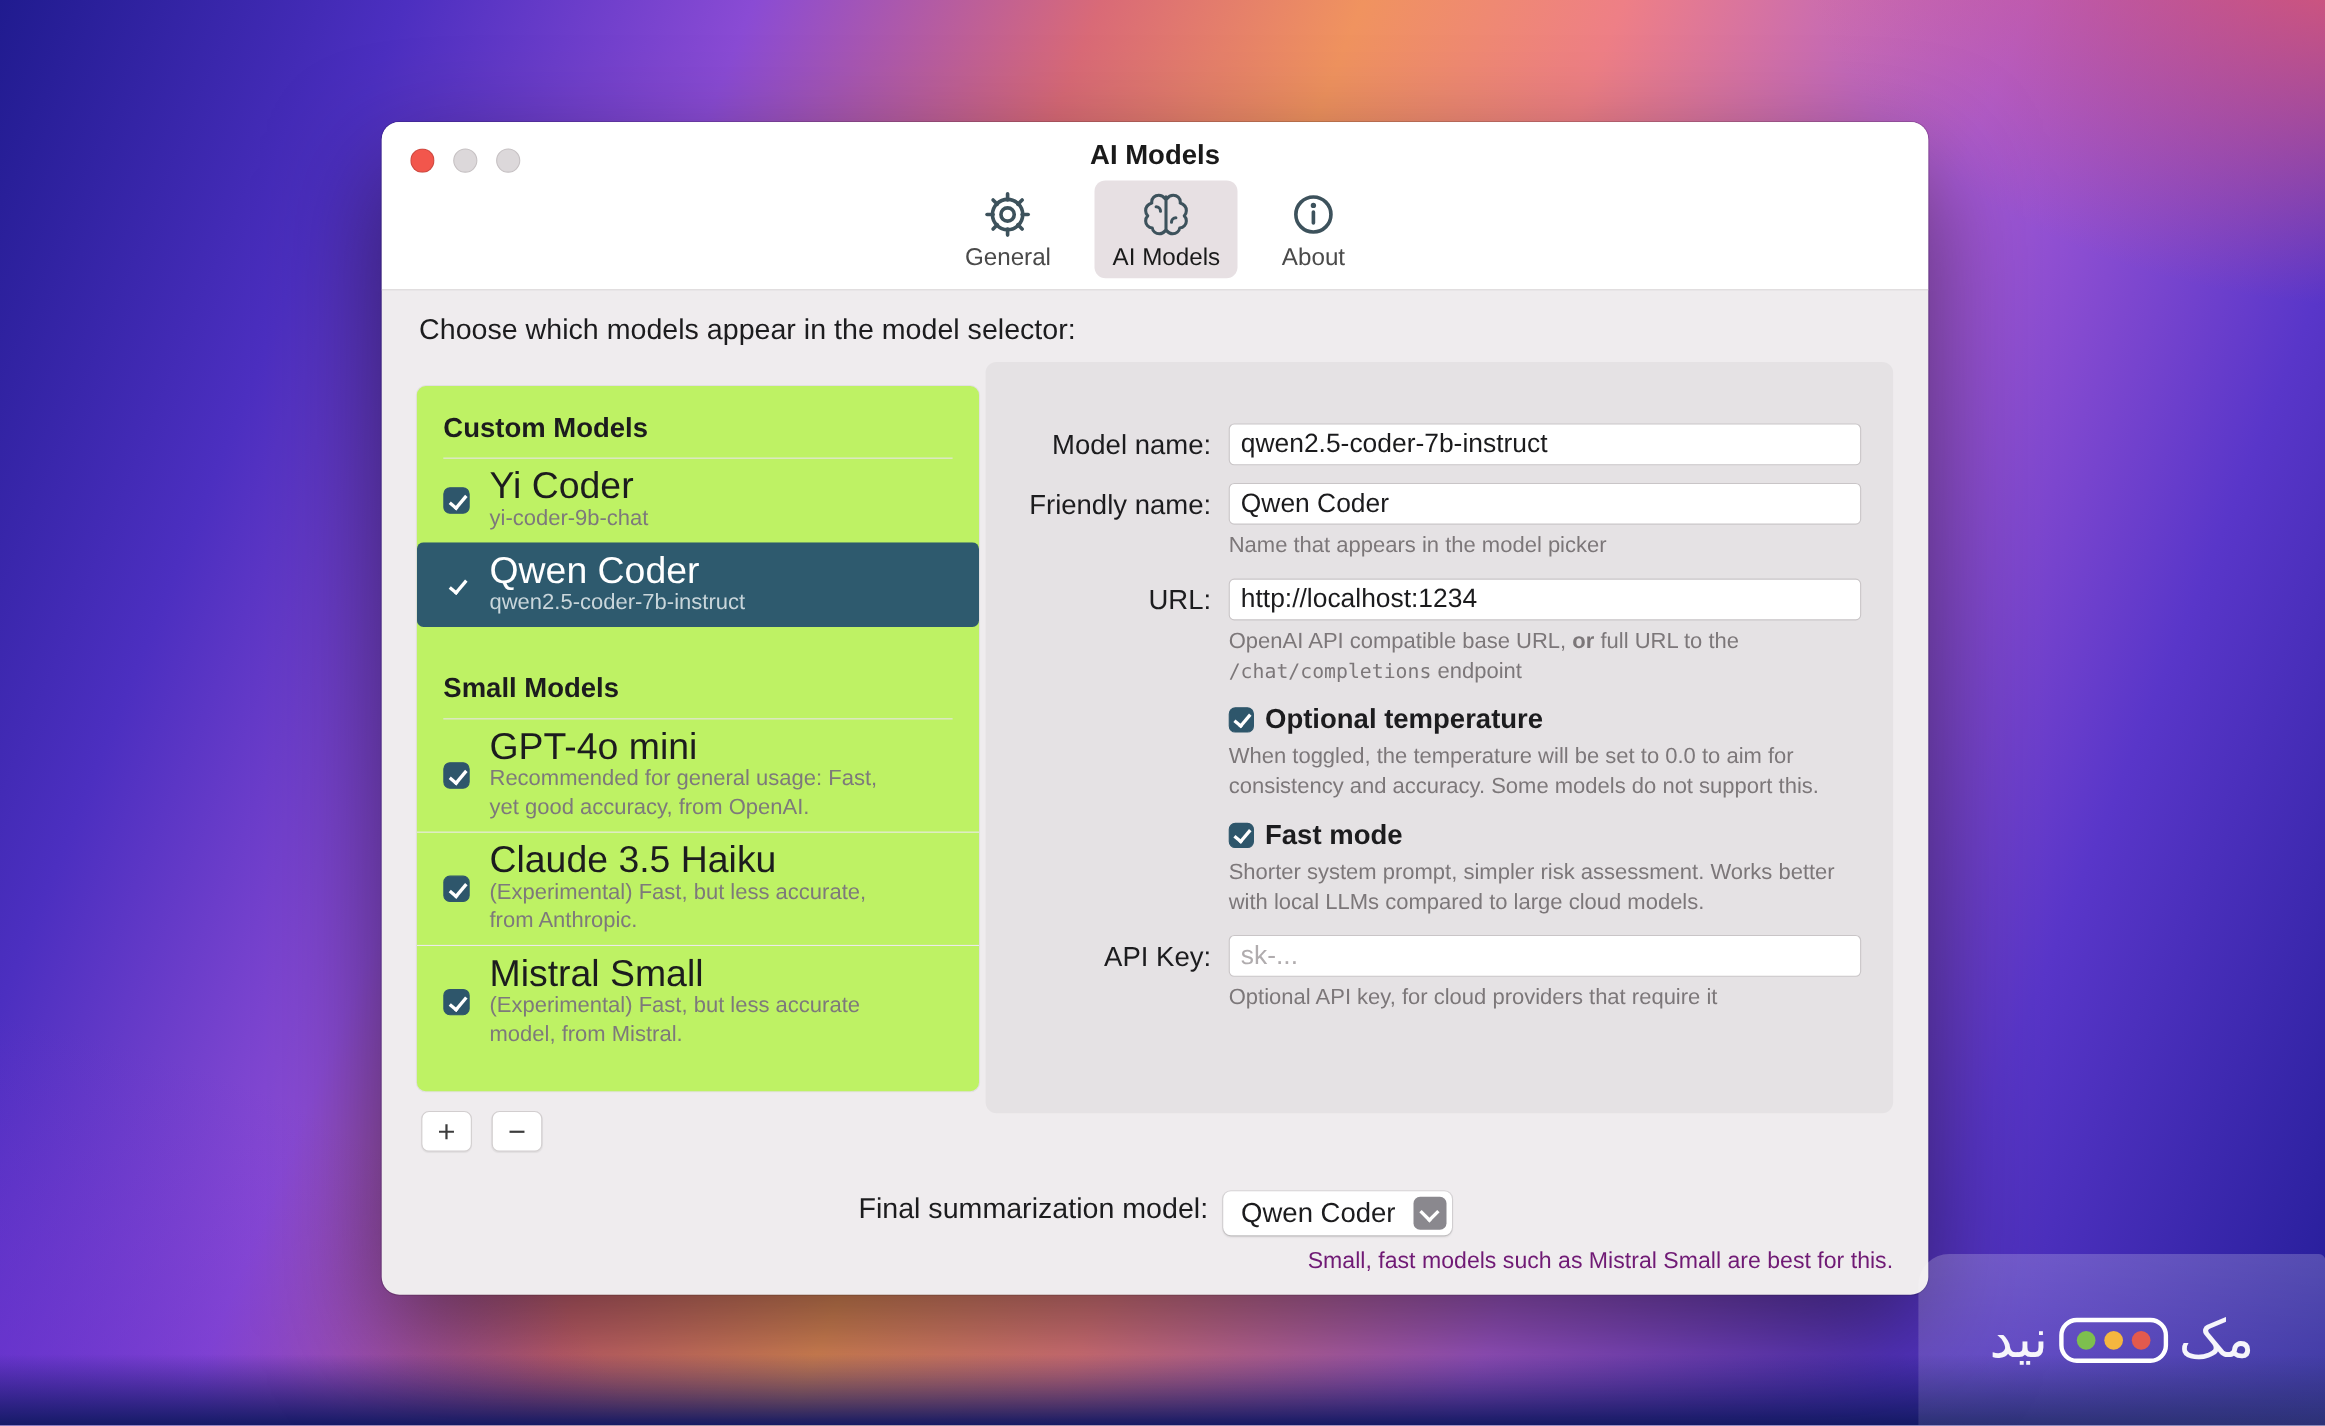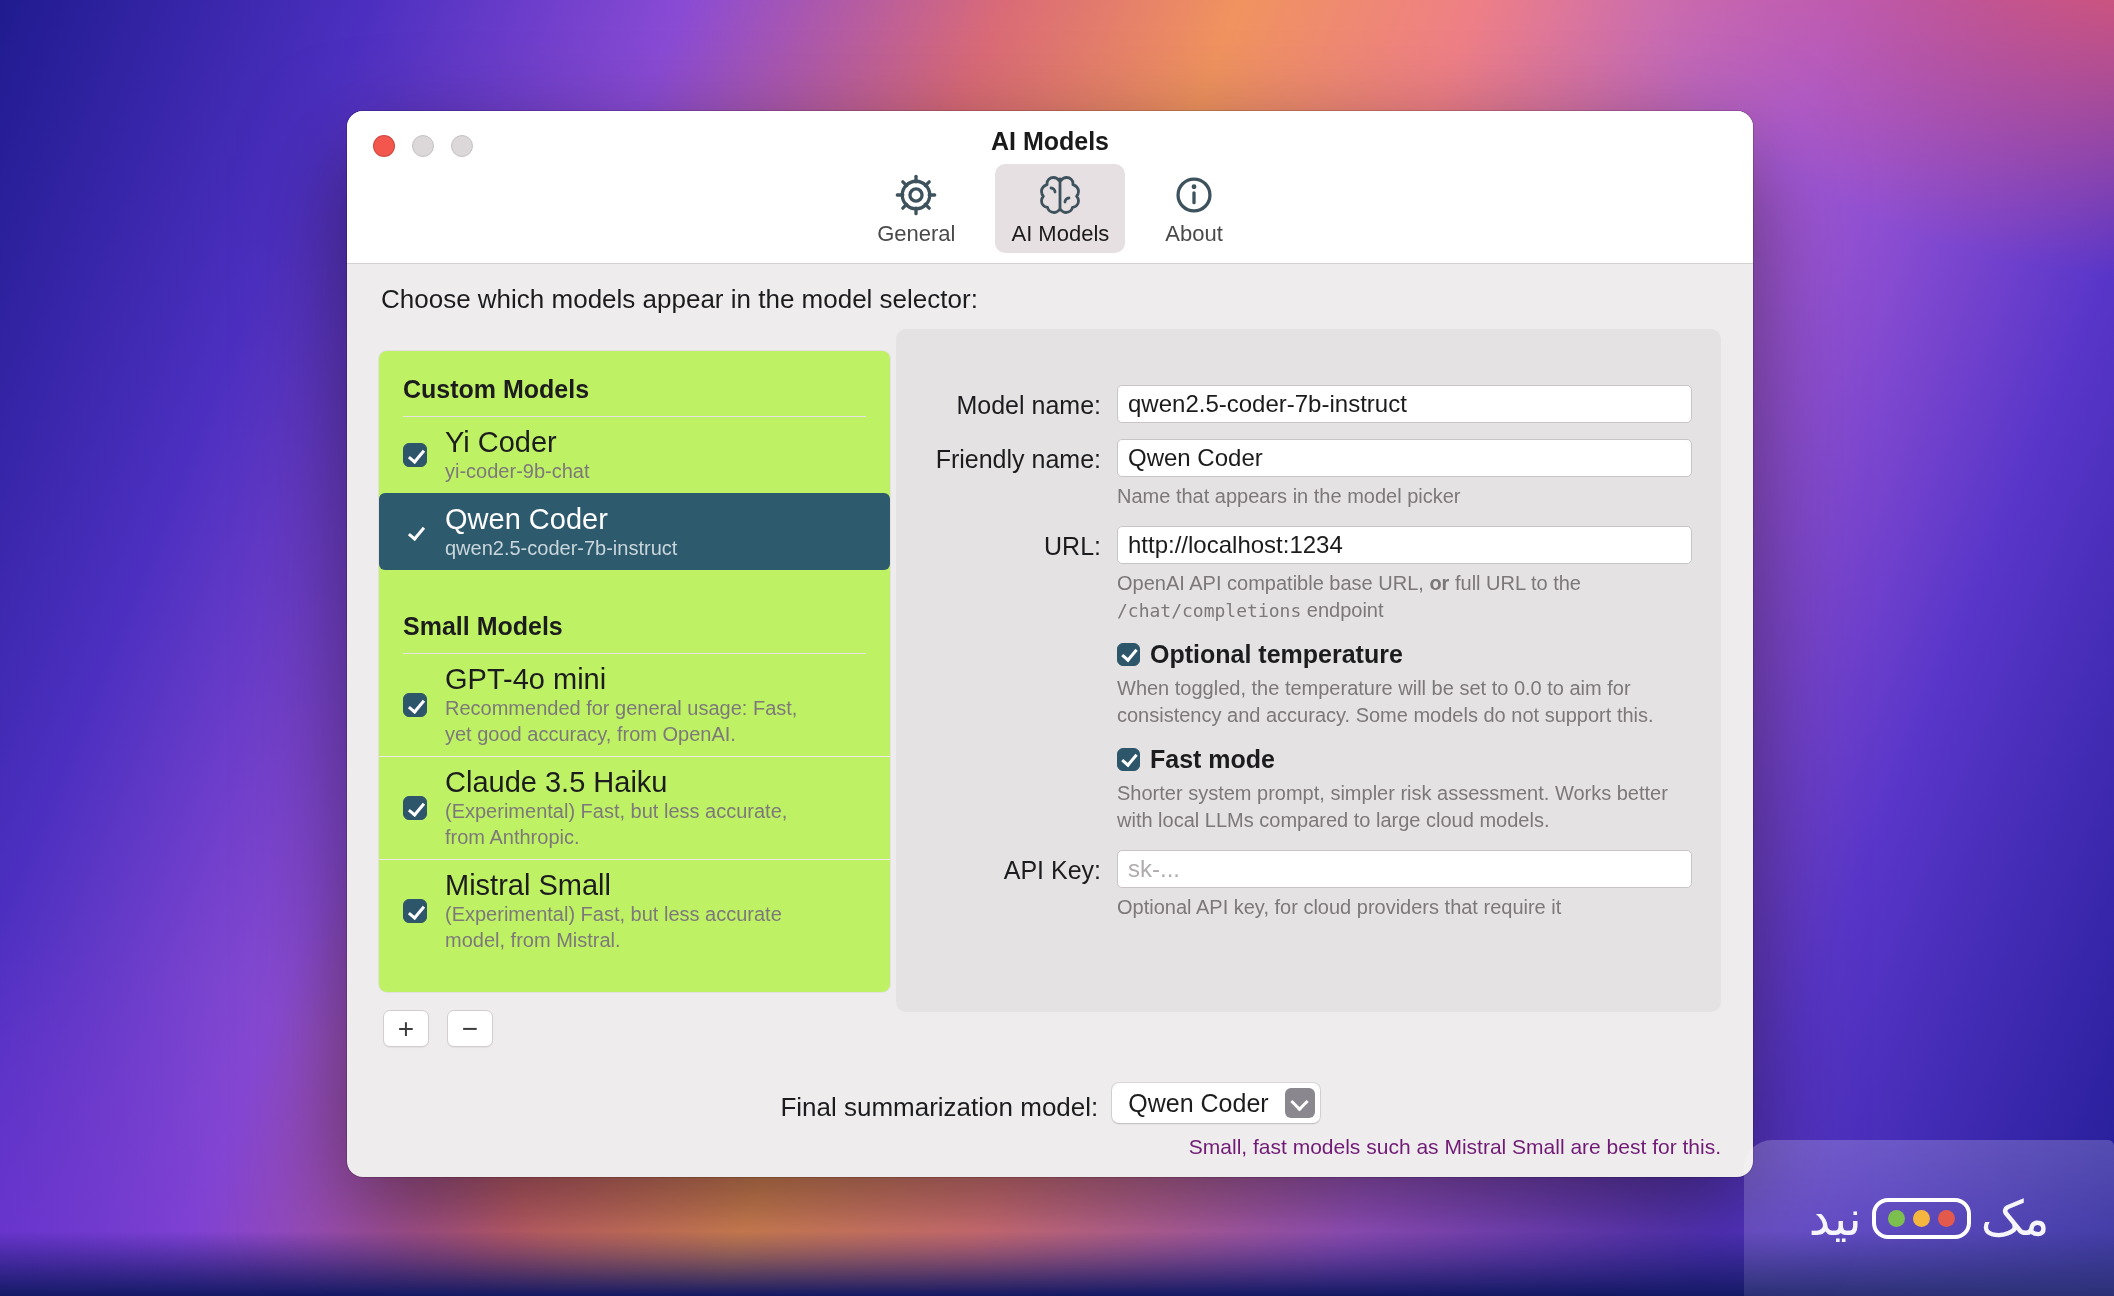--- a/index.html
+++ b/index.html
@@ -35,21 +35,21 @@
   .left-col{width:511px;flex:none;}
 
   
   .model-list{margin-top:22px;width:511px;height:641px;background:#bef264;border-radius:8px;overflow:hidden;
     box-shadow:0 0 0 1px rgba(0,0,0,.05);}
   .section-title{margin:0 24px;padding:24px 0 12px;font-size:25px;font-weight:bold;color:#1c1c1e;border-bottom:1px solid #e7e4e5;}
   .section-title.second{margin-top:18px;}
   .mi{display:flex;align-items:center;gap:18px;padding:9px 24px;}
   .mi + .mi{border-top:1px solid #eceaea;}
   .mi.selected{background:#2e5a6e;border-color:transparent;border-radius:6px;}
-  .item-name{font-size:29px;line-height:32px;color:#1c1c1e;}
+  .item-name{font-size:34px;line-height:32px;color:#1c1c1e;}
   .item-desc{font-size:20px;line-height:26px;color:#7d797b;max-width:375px;}
   .mi.selected .item-name{color:#ffffff;}
   .mi.selected .item-desc{color:#c9d6db;}
 
   
   .checkbox{width:24px;height:24px;border-radius:6px;background:#fff;border:1px solid #b9b5b7;box-sizing:border-box;position:relative;flex:none;display:inline-block;}
   .checkbox.checked{background:#2e566b;border-color:#2e566b;}
   .checkbox.checked::after{content:"";position:absolute;left:8px;top:3px;width:6px;height:13px;
     border-right:3px solid #fff;border-bottom:3px solid #fff;transform:rotate(40deg);}
   .mi.selected .checkbox.checked{background:transparent;border-color:transparent;}
@@ -68,21 +68,21 @@
     padding:0 10px;font-size:24px;color:#1b1b1d;font-family:inherit;}
   .text-field::placeholder{color:#b0acae;}
   .hint{margin-top:6px;font-size:20px;line-height:27px;color:#7c7779;width:575px;}
   .hint code, code.mono{font-family:"DejaVu Sans Mono",monospace;font-size:18px;}
   .check-row{display:flex;align-items:center;gap:10px;}
   .check-row .checkbox{width:23px;height:23px;}
   .check-row .checkbox.checked::after{left:7px;top:2px;width:6px;height:12px;}
   .check-label{font-size:25px;font-weight:600;color:#1c1c1e;}
 
   
-  .footer{display:flex;justify-content:center;align-items:flex-end;gap:14px;margin-top:36px;}
+  .footer{display:flex;justify-content:center;align-items:flex-start;gap:14px;margin-top:36px;}
   .footer-label{font-size:26px;color:#1c1c1e;}
   .popup-button{display:flex;align-items:center;height:40px;background:#fff;border-radius:7px;padding-left:16px;
     box-shadow:0 0 0 1px rgba(0,0,0,.09),0 1px 2px rgba(0,0,0,.12);}
   .popup-value{font-size:25px;color:#1c1c1e;}
   .popup-chevron-box{width:30px;height:30px;background:#8a888e;border-radius:6px;margin:0 5px 0 16px;
     display:flex;align-items:center;justify-content:center;}
   .chevron-down{width:10px;height:10px;border-right:3px solid #fff;border-bottom:3px solid #fff;
     transform:rotate(45deg) translate(-1px,-1px);}
   .footer-hint{text-align:right;margin-top:12px;font-size:21px;color:#701a75;}
 

